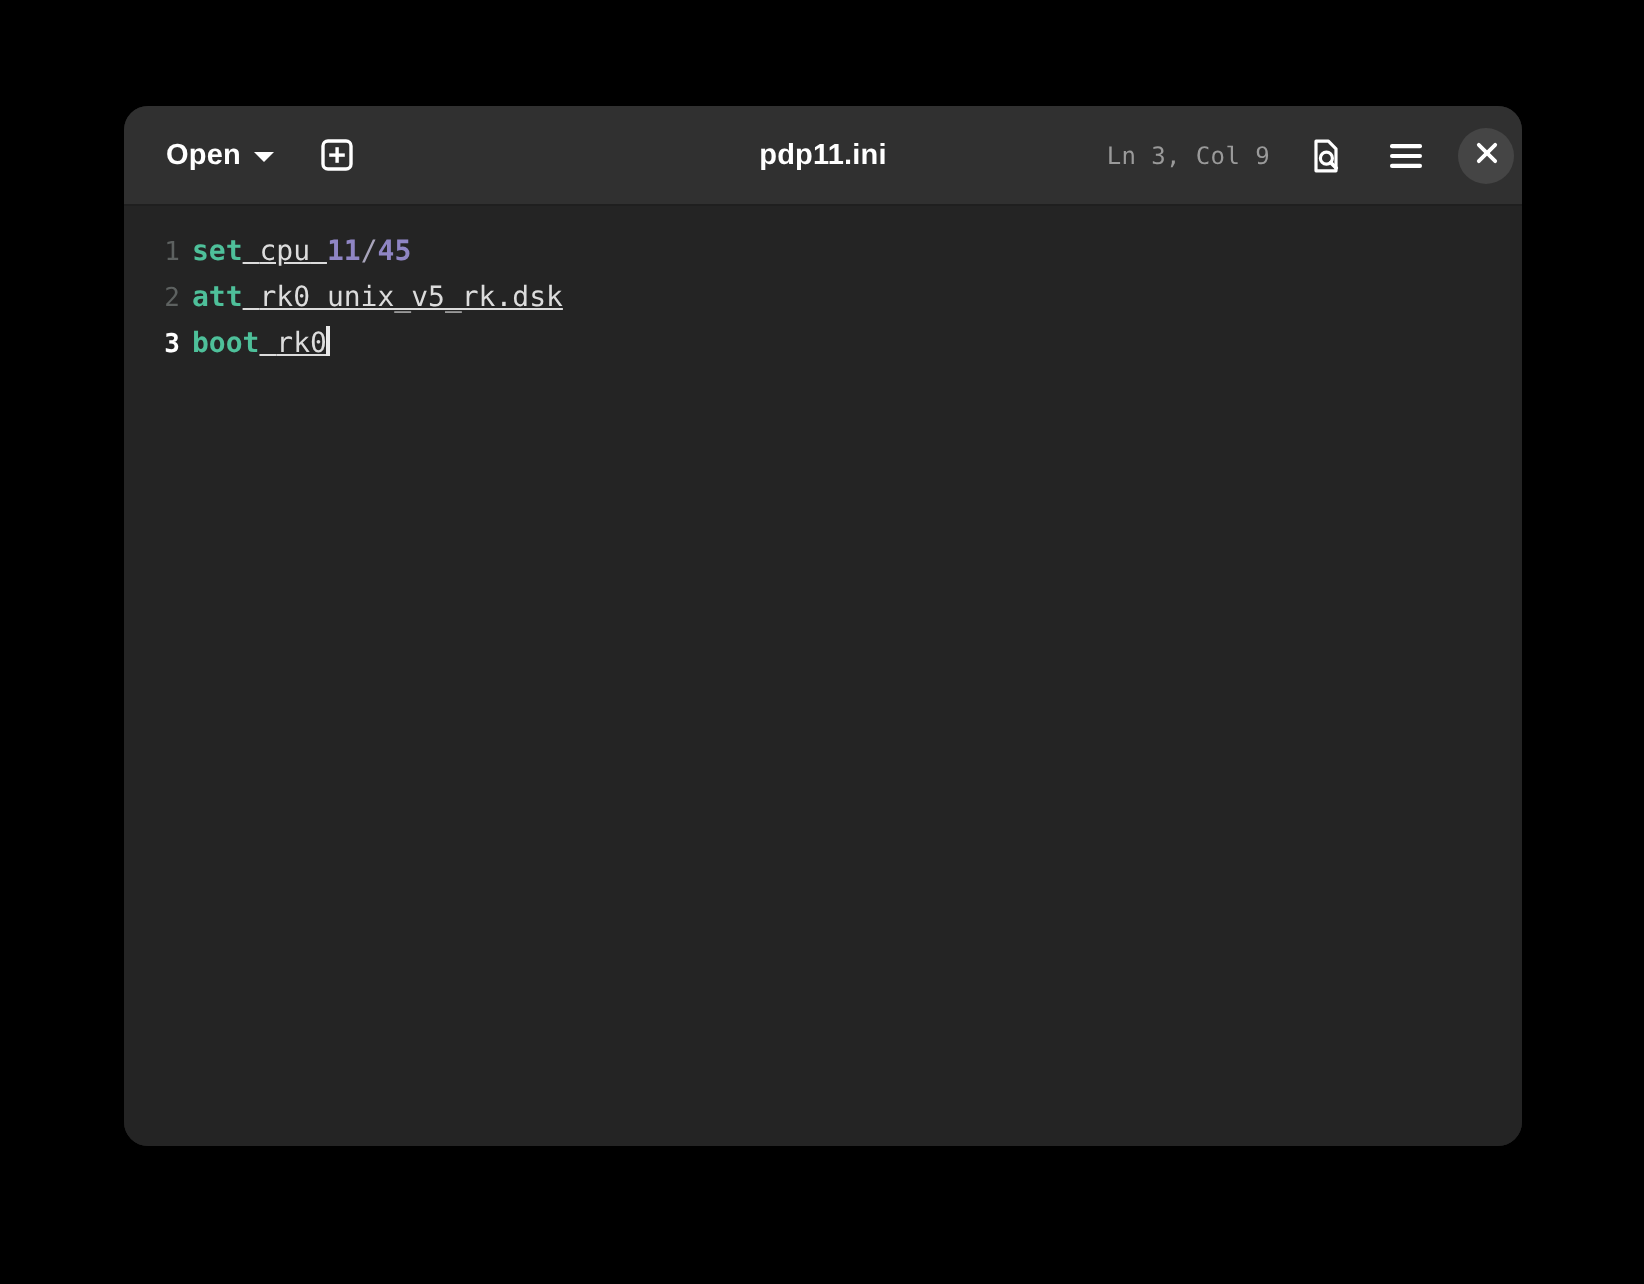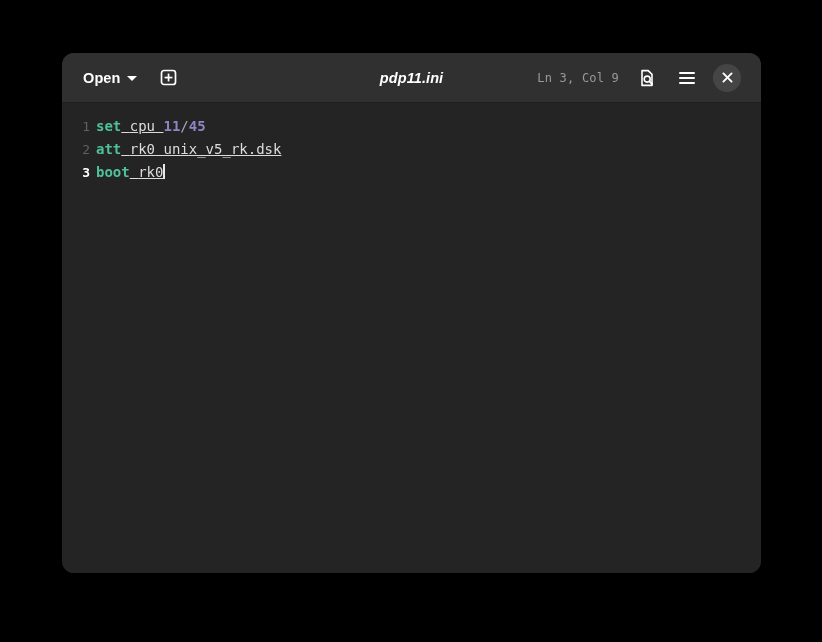--- a/index.html
+++ b/index.html
@@ -37,21 +37,21 @@
   
   #headerbar {
     position: relative;
     height: 50px;
     flex: 0 0 50px;
     background: #303030;
     border-bottom: 1px solid #1f1f1f;
     display: flex;
     align-items: center;
     box-sizing: border-box;
-    padding: 0 20px 0 12px;
+    padding: 0 4px 0 12px;
   }
 
   .hb-left {
     display: flex;
     align-items: center;
     gap: 6px;
     z-index: 2;
   }
 
   .hb-right {
@@ -123,21 +123,20 @@
     justify-content: center;
     pointer-events: none;
     z-index: 1;
   }
   #doc-title {
     color: #ffffff;
     font-size: 14.5px;
     font-weight: 700;
     line-height: 16px;
     letter-spacing: 0.1px;
-    font-style: italic;
   }
   #doc-subtitle {
     color: #9a9a9a;
     font-size: 11px;
     line-height: 14px;
     margin-top: 1px;
     letter-spacing: 0.05px;
   }
 
   

